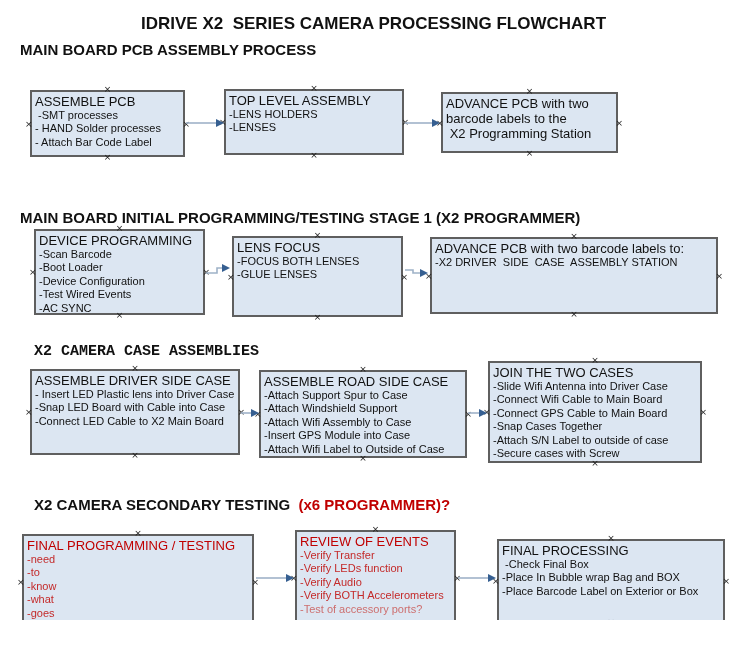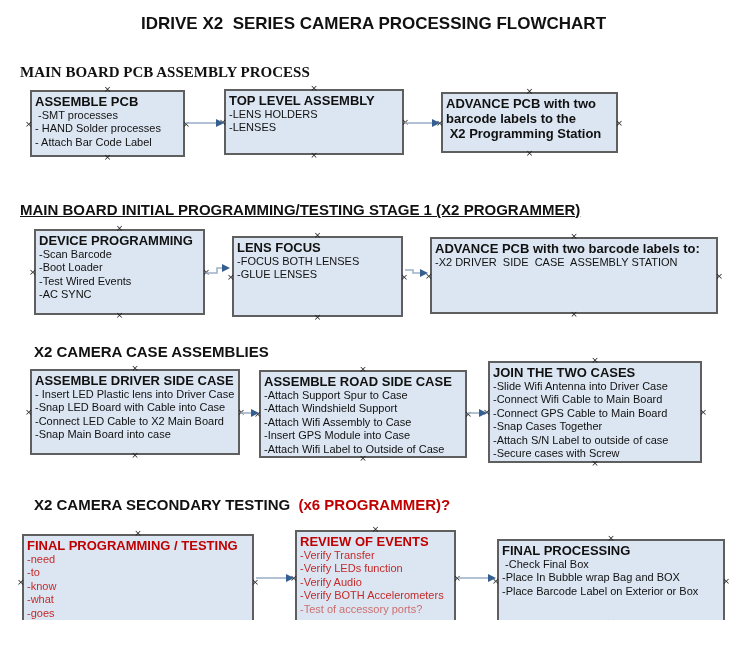--- a/index.html
+++ b/index.html
@@ -6,28 +6,28 @@
     --box-fill:#dce6f2; --box-border:#5f5f5f; --ink:#111111;
     --red-title:#c00000; --red-item:#c42a2a; --red-faded:#cd6f6f;
     --arrow-line:#9fb2c8; --arrow-head:#365f91;
   }
   html,body{margin:0;padding:0;background:#ffffff;}
   .page{position:relative;width:747px;height:620px;background:#ffffff;overflow:hidden;
         font-family:"Liberation Sans","DejaVu Sans",sans-serif;color:var(--ink);}
   .title{position:absolute;left:0;top:14px;width:747px;margin:0;text-align:center;
          font-size:17px;font-weight:bold;white-space:pre-wrap;}
   .sec{position:absolute;margin:0;font-size:15px;font-weight:bold;white-space:pre-wrap;}
-  .sec1{left:20px;top:64px;font-family:Liberation Serif, serif;}
-  .sec2{left:20px;top:201px;text-decoration:underline;}
-  .sec3{left:34px;top:343px;}
+  .sec1{left:20px;top:41px;}
+  .sec2{left:20px;top:209px;}
+  .sec3{left:34px;top:343px;font-family:Liberation Mono, monospace;}
   .sec4{left:34px;top:496px;}
   .sec .red-part{color:var(--red-title);white-space:pre-wrap;}
   .box{position:absolute;background:var(--box-fill);border:2px solid var(--box-border);
        box-sizing:border-box;padding:2px 3px 0 3px;}
-  .box-title{font-size:13px;font-weight:bold;line-height:15px;white-space:pre-wrap;}
+  .box-title{font-size:13px;font-weight:normal;line-height:15px;white-space:pre-wrap;}
   .box-item{font-size:11px;line-height:13.4px;white-space:pre-wrap;}
   .red .box-title{color:var(--red-title);}
   .red .box-item{color:var(--red-item);}
   #b31 .box-item:last-child{color:var(--red-faded);}
   
   #b00{left:30px;top:90px;width:155px;height:67px;}
   #b01{left:224px;top:89px;width:180px;height:66px;}
   #b02{left:441px;top:92px;width:177px;height:61px;}
   #b10{left:34px;top:229px;width:171px;height:86px;}
   #b11{left:232px;top:236px;width:171px;height:81px;}
@@ -93,20 +93,21 @@
       <span class="handle h-b">×</span>
       <span class="handle h-l">×</span>
       <span class="handle h-r">×</span>
     </div>
 
   <div class="box" id="b10">
     <div class="box-title">DEVICE PROGRAMMING</div>
     <div class="box-items">
         <div class="box-item">-Scan Barcode</div>
         <div class="box-item">-Boot Loader</div>
+        <div class="box-item">-Device Configuration</div>
         <div class="box-item">-Test Wired Events</div>
         <div class="box-item">-AC SYNC</div>
       </div>
   <span class="handle h-t">×</span>
       <span class="handle h-b">×</span>
       <span class="handle h-l">×</span>
       <span class="handle h-r">×</span>
     </div>
   <div class="box" id="b11">
     <div class="box-title">LENS FOCUS</div>
@@ -129,21 +130,20 @@
       <span class="handle h-l">×</span>
       <span class="handle h-r">×</span>
     </div>
 
   <div class="box" id="b20">
     <div class="box-title">ASSEMBLE DRIVER SIDE CASE</div>
     <div class="box-items">
         <div class="box-item">- Insert LED Plastic lens into Driver Case</div>
         <div class="box-item">-Snap LED Board with Cable into Case</div>
         <div class="box-item">-Connect LED Cable to X2 Main Board</div>
-        <div class="box-item">-Snap Main Board into case</div>
       </div>
   <span class="handle h-t">×</span>
       <span class="handle h-b">×</span>
       <span class="handle h-l">×</span>
       <span class="handle h-r">×</span>
     </div>
   <div class="box" id="b21">
     <div class="box-title">ASSEMBLE ROAD SIDE CASE</div>
     <div class="box-items">
         <div class="box-item">-Attach Support Spur to Case</div>

